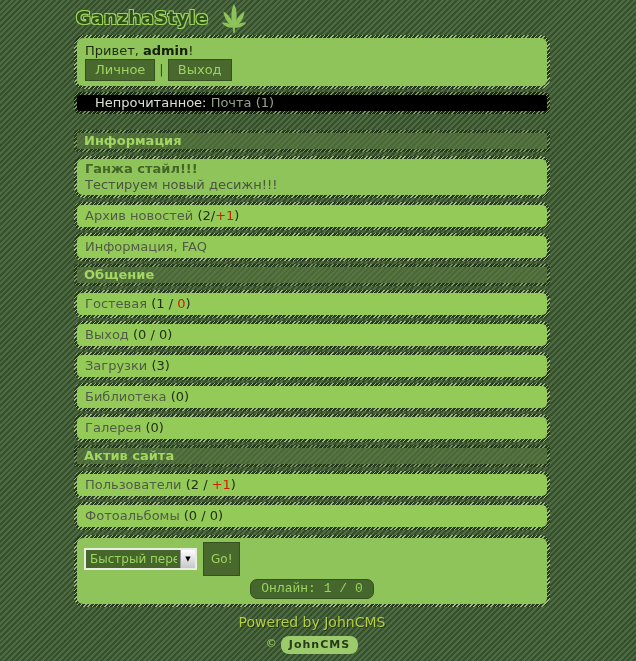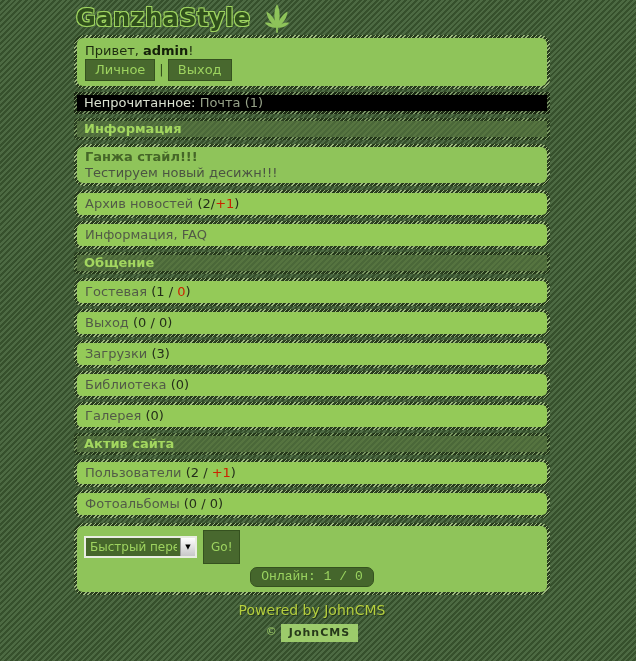--- a/index.html
+++ b/index.html
@@ -9,37 +9,37 @@
     font-size: 13px; line-height: 16px;
   }
   body {
     background: repeating-linear-gradient(135deg, #4d6a43 0 2px, #36502c 2px 4px);
   }
   .page { width: 476px; margin-left: 74px; padding-top: 3px; }
 
   
   .logo { display: flex; align-items: center; height: 30px; margin-bottom: 2px; padding-left: 2px; }
   .logo-text {
-    font-size: 24px; font-weight: bold; color: #2f4f1b; letter-spacing: 0.5px;
+    font-size: 18px; font-weight: bold; color: #2f4f1b; letter-spacing: 0.5px;
     text-shadow: -1px -1px 0 #9ed35f, 1px -1px 0 #9ed35f, -1px 1px 0 #9ed35f, 1px 1px 0 #9ed35f;
   }
   .leaf { margin-left: 8px; display: inline-flex; }
 
   
   .panel {
     border: 3px solid transparent; border-radius: 9px; margin-bottom: 3px;
     background: linear-gradient(#8fc45a,#8fc45a) padding-box,
       repeating-linear-gradient(135deg, rgba(205,232,165,.65) 0 1px, rgba(22,36,10,.55) 1px 3px) border-box;
     color: #1d2c10; padding: 5px 8px;
   }
   .bar {
-    border: 3px solid transparent; border-radius: 0; margin-bottom: 4px;
+    border: 3px solid transparent; border-radius: 6px; margin-bottom: 16px;
     background: linear-gradient(#000,#000) padding-box,
       repeating-linear-gradient(135deg, rgba(170,195,140,.5) 0 1px, rgba(10,18,4,.7) 1px 3px) border-box;
-    color: #d9e0cf; padding: 0 7px;
+    color: #d9e0cf; padding: 0 18px;
   }
   .bar a { color: #96a288; text-decoration: none; cursor: pointer; }
   .sect {
     border: 3px solid transparent; border-radius: 4px; margin: 1px 0 4px 0;
     background: repeating-linear-gradient(135deg,#567440 0 2px,#4b6839 2px 4px) padding-box,
       repeating-linear-gradient(135deg, rgba(185,215,145,.45) 0 1px, rgba(18,30,8,.55) 1px 3px) border-box;
     color: #a3d75f; font-weight: bold; padding: 0 7px;
   }
   .row {
     display: block; text-decoration: none; cursor: pointer;
@@ -91,21 +91,21 @@
 
   
   .powered {
     text-align: center; margin-top: 7px; font-size: 14px; font-weight: normal;
     color: #b5cf3d; text-shadow: 1px 1px 0 rgba(10,20,5,.5);
   }
   .copyright { text-align: center; margin-top: 6px; }
   .copy-icon { color: #9bcb66; font-size: 11px; margin-right: 4px; vertical-align: 1px; }
   .copy-badge {
     display: inline-block; background: #9ccb6b; color: #26391a; font-weight: bold;
-    font-size: 11px; letter-spacing: 1px; padding: 1px 8px; border-radius: 0;
+    font-size: 11px; letter-spacing: 1px; padding: 1px 8px; border-radius: 8px;
     text-decoration: none; cursor: pointer;
   }
 </style>
 </head>
 <body>
 
 <div class="page">
 
   <div class="logo">
     <span class="logo-text">GanzhaStyle</span>

